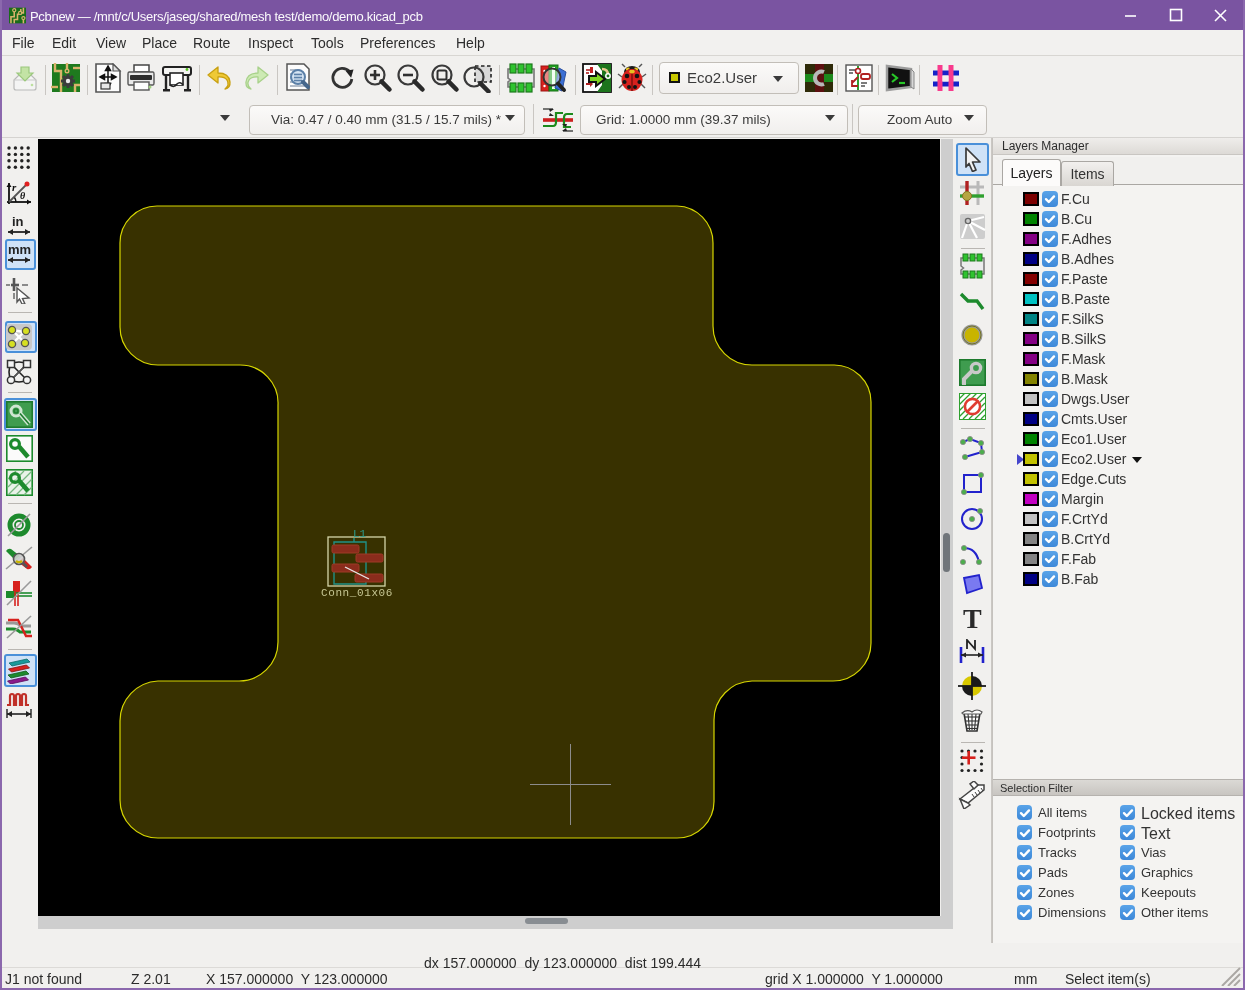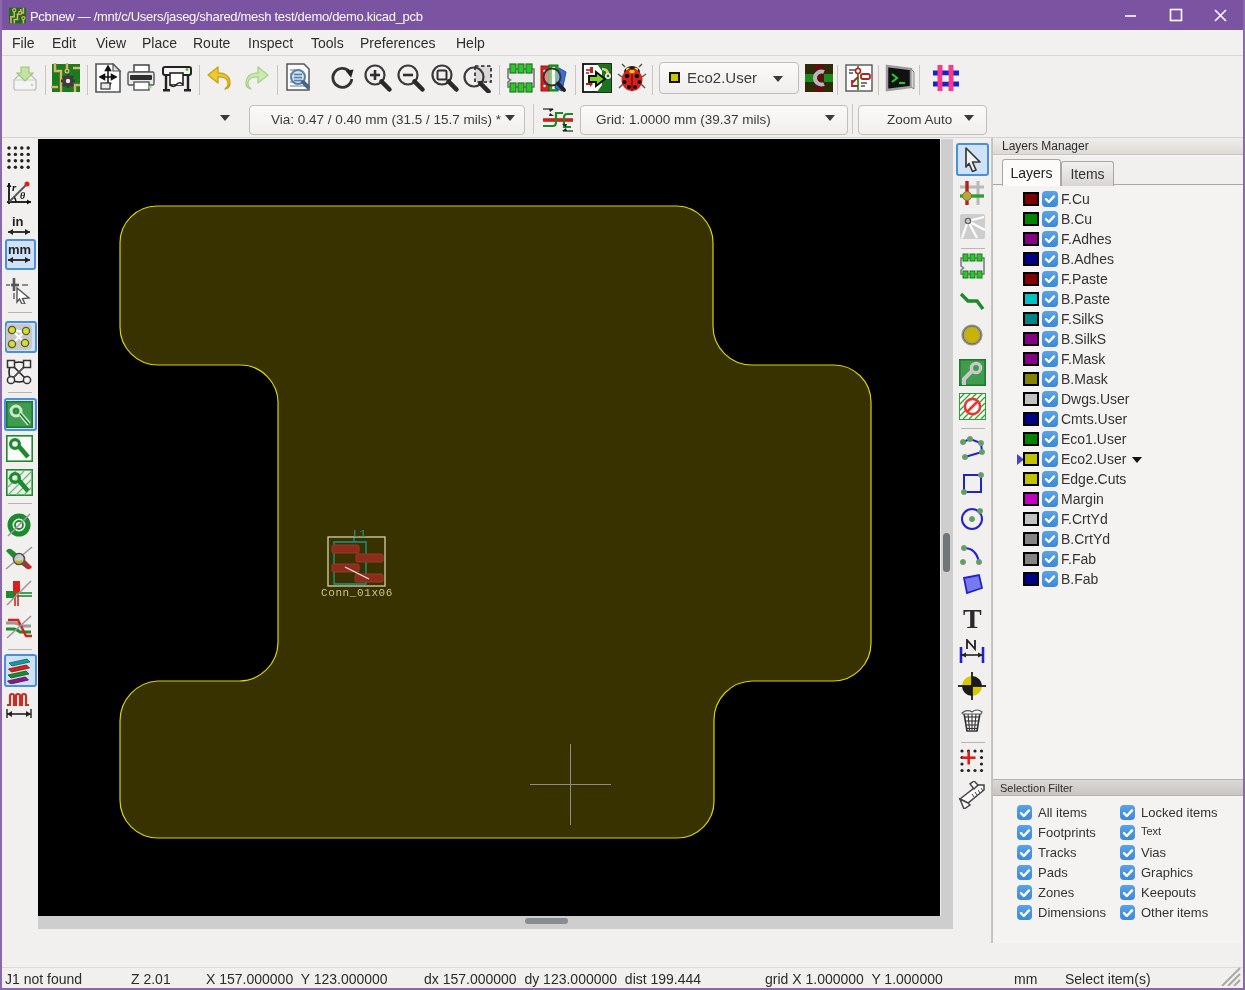--- a/index.html
+++ b/index.html
@@ -874,35 +874,35 @@
           <svg width="14" height="14" viewBox="0 0 14 14">
             <path d="M3 7.2 L5.8 10 L11 4.4" stroke="#fff" stroke-width="2.4" fill="none" stroke-linecap="round" stroke-linejoin="round"></path>
           </svg>
         </div>
         <div class="lname" style="left:33px; top:1px; font-size:13px;">All items</div>
         <div class="cbx" style="left:115px; top:1px; width:15px; height:15px;">
           <svg width="14" height="14" viewBox="0 0 14 14">
             <path d="M3 7.2 L5.8 10 L11 4.4" stroke="#fff" stroke-width="2.4" fill="none" stroke-linecap="round" stroke-linejoin="round"></path>
           </svg>
         </div>
-        <div class="lname" style="left:136px; top:1px; font-size:13px;">Locked items</div>
+        <div class="lname" style="left:136px; top:1px; font-size:16px;">Locked items</div>
       </div>
 <div class="lrow" style="top:686px">
         <div class="cbx" style="left:12px; top:1px; width:15px; height:15px;">
           <svg width="14" height="14" viewBox="0 0 14 14">
             <path d="M3 7.2 L5.8 10 L11 4.4" stroke="#fff" stroke-width="2.4" fill="none" stroke-linecap="round" stroke-linejoin="round"></path>
           </svg>
         </div>
         <div class="lname" style="left:33px; top:1px; font-size:13px;">Footprints</div>
         <div class="cbx" style="left:115px; top:1px; width:15px; height:15px;">
           <svg width="14" height="14" viewBox="0 0 14 14">
             <path d="M3 7.2 L5.8 10 L11 4.4" stroke="#fff" stroke-width="2.4" fill="none" stroke-linecap="round" stroke-linejoin="round"></path>
           </svg>
         </div>
-        <div class="lname" style="left:136px; top:1px; font-size:11px;">Text</div>
+        <div class="lname" style="left:136px; top:1px; font-size:16px;">Text</div>
       </div>
 <div class="lrow" style="top:706px">
         <div class="cbx" style="left:12px; top:1px; width:15px; height:15px;">
           <svg width="14" height="14" viewBox="0 0 14 14">
             <path d="M3 7.2 L5.8 10 L11 4.4" stroke="#fff" stroke-width="2.4" fill="none" stroke-linecap="round" stroke-linejoin="round"></path>
           </svg>
         </div>
         <div class="lname" style="left:33px; top:1px; font-size:13px;">Tracks</div>
         <div class="cbx" style="left:115px; top:1px; width:15px; height:15px;">
           <svg width="14" height="14" viewBox="0 0 14 14">
@@ -953,21 +953,21 @@
         </div>
         <div class="lname" style="left:136px; top:1px; font-size:13px;">Other items</div>
       </div>
 </div>
 </div>
 <div class="abs" id="statusbar">
 <div style="position:absolute; left:0; top:24px; width:1241px; height:1px; background:#dcdad7;"></div>
 <span class="sfield" style="left:3px; top:28px;">J1 not found</span>
 <span class="sfield" style="left:129px; top:28px;">Z 2.01</span>
 <span class="sfield" style="left:204px; top:28px;">X 157.000000&nbsp; Y 123.000000</span>
-<span class="sfield" style="left:422px; top:12px;margin-top:16px;">dx 157.000000&nbsp; dy 123.000000&nbsp; dist 199.444</span>
+<span class="sfield" style="left:422px; top:12px;">dx 157.000000&nbsp; dy 123.000000&nbsp; dist 199.444</span>
 <span class="sfield" style="left:763px; top:28px;">grid X 1.000000&nbsp; Y 1.000000</span>
 <span class="sfield" style="left:1012px; top:28px;">mm</span>
 <span class="sfield" style="left:1063px; top:28px;">Select item(s)</span>
 </div>
 <svg class="abs" style="left:1220px; top:966px;" width="21" height="20" viewBox="0 0 21 20">
     <g stroke="#aaa7a3" stroke-width="2">
       <line x1="2" y1="20" x2="20" y2="2"></line>
       <line x1="8" y1="20" x2="20" y2="8"></line>
       <line x1="14" y1="20" x2="20" y2="14"></line>
     </g>

